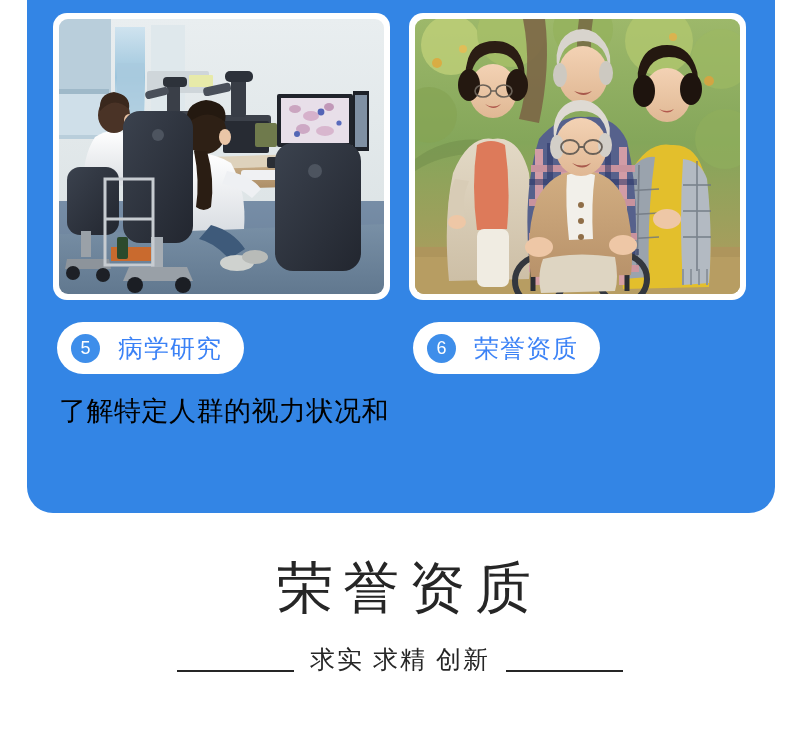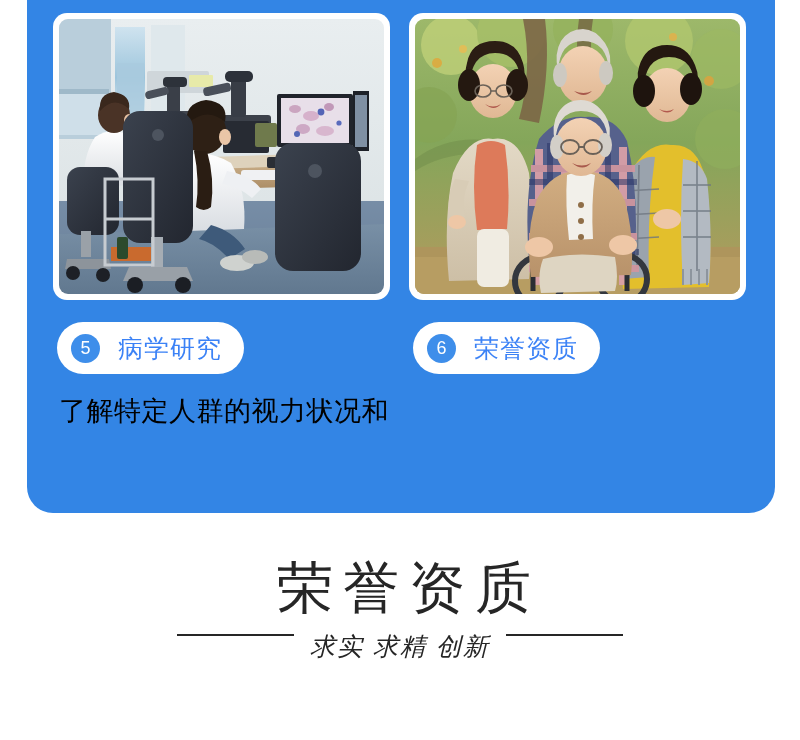--- a/index.html
+++ b/index.html
@@ -125,26 +125,25 @@
   }
   .honors-title {
     font-size: 56px;
     color: #262626;
     letter-spacing: 10px;
     line-height: 1;
     padding-left: 18px;
     font-weight: 400;
   }
   .honors-sub-row {
-    margin-top: 18px;
+    margin-top: 31px;
     display: flex;
-    align-items: flex-start;
+    align-items: flex-end;
     justify-content: center;
     gap: 16px;
-    font-style: italic;
   }
   .rule {
     width: 117px;
     height: 2px;
     background: #262626;
     flex: 0 0 auto;
   }
   .honors-sub {
     font-size: 25px;
     color: #262626;

